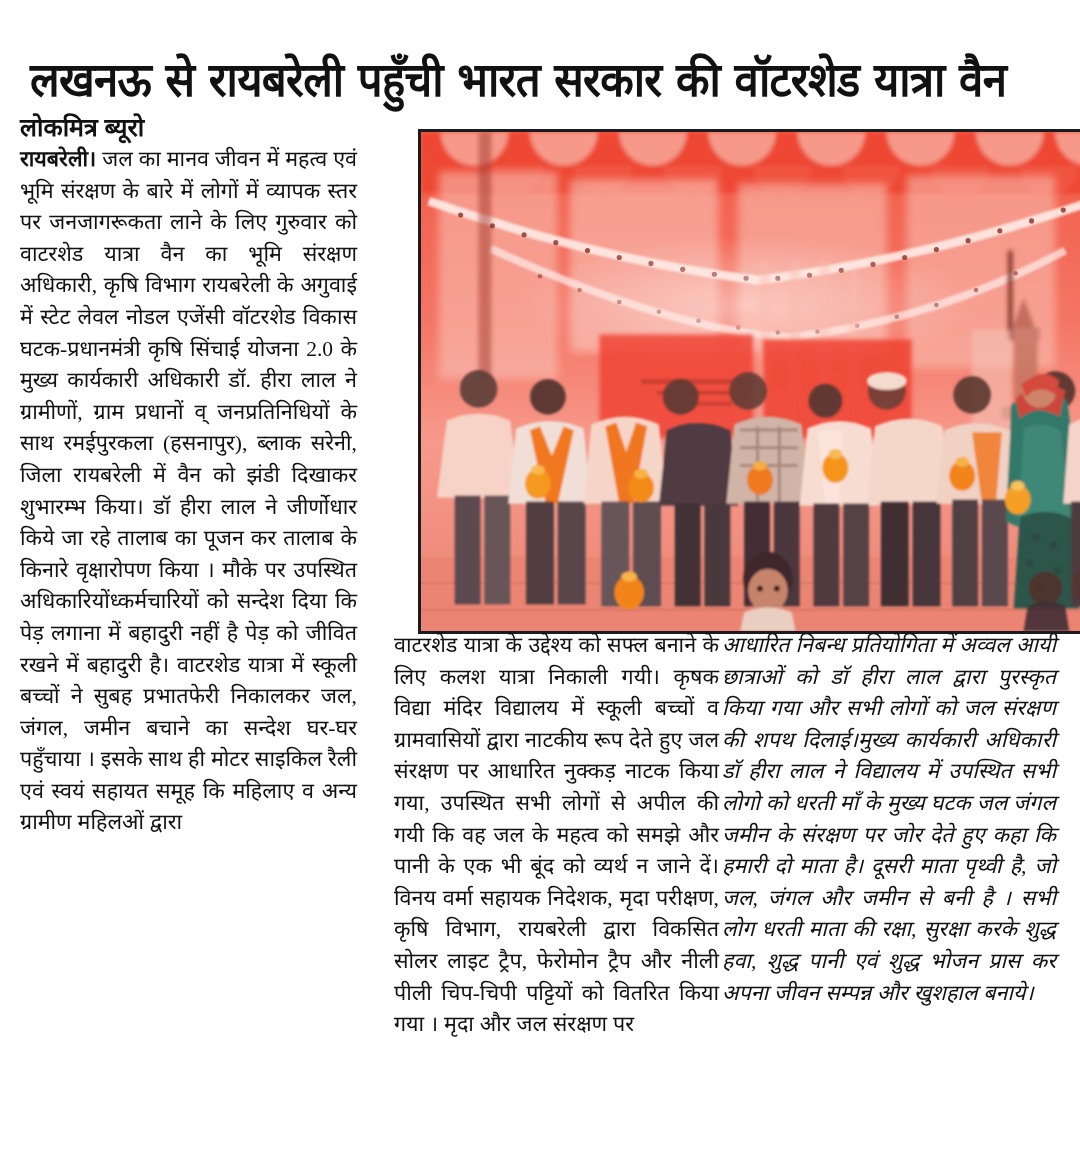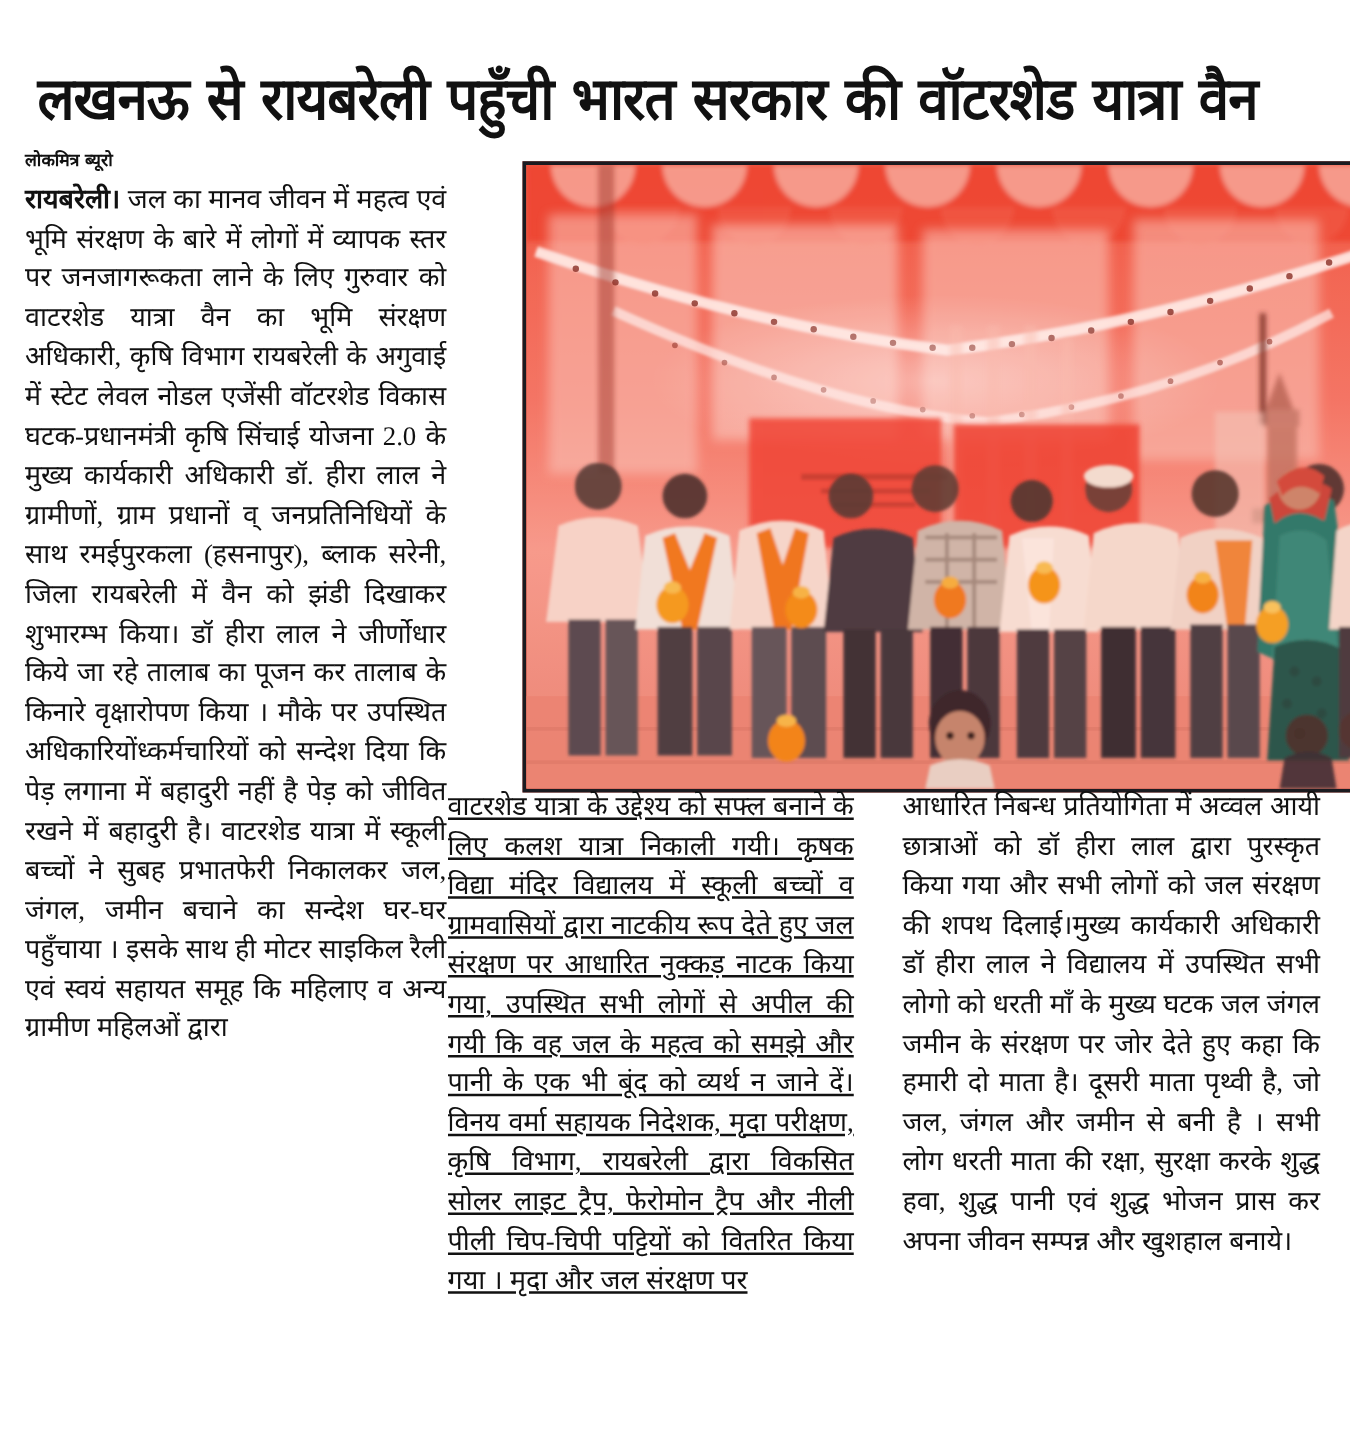--- a/index.html
+++ b/index.html
@@ -33,30 +33,30 @@
     position:absolute;
     font-family:"Liberation Serif","DejaVu Serif",serif;
     font-size:21.5px;
     line-height:31.6px;
     text-align:justify;
     text-justify:inter-word;
     color:#111;
     word-spacing:0.5px;
   }
   #col1{left:20px;  top:113px; width:337px;}
-  #col2{left:358px; top:630px; width:325px;text-decoration:underline;}
-  #col3{left:722px; top:630px; width:334px;}
+  #col2{left:394px; top:630px; width:325px;}
+  #col3{left:722px; top:630px; width:334px;font-style:italic;}
 
   .byline{
     font-weight:700;
-    font-size:14px;
+    font-size:25px;
     line-height:30px;
     display:block;
     margin-bottom:1px;
-    font-family:Liberation Sans, sans-serif;
+    font-family:Liberation Serif, serif;
   }
   .dateline{font-weight:700;margin-top:18px;}
   .body-text{display:inline;}
 
   
   .photo{
     position:absolute;
     left:378px; top:113px;
     width:678px; height:505px;
     border:3px solid #1b1b20;

